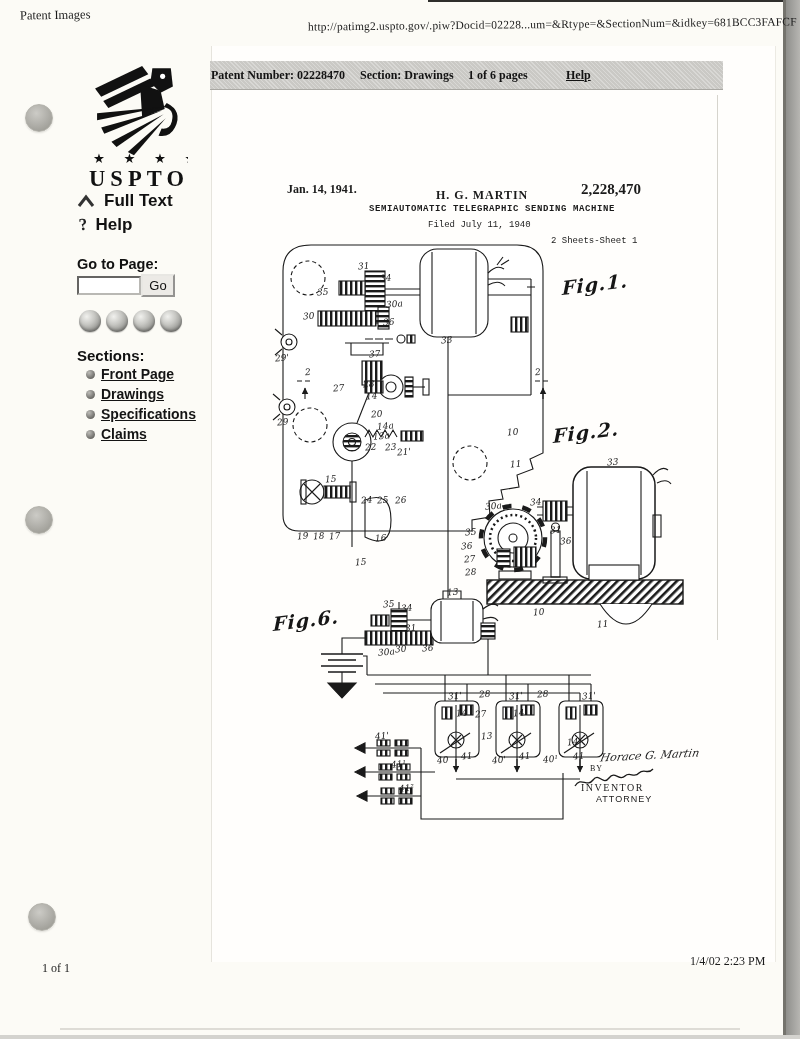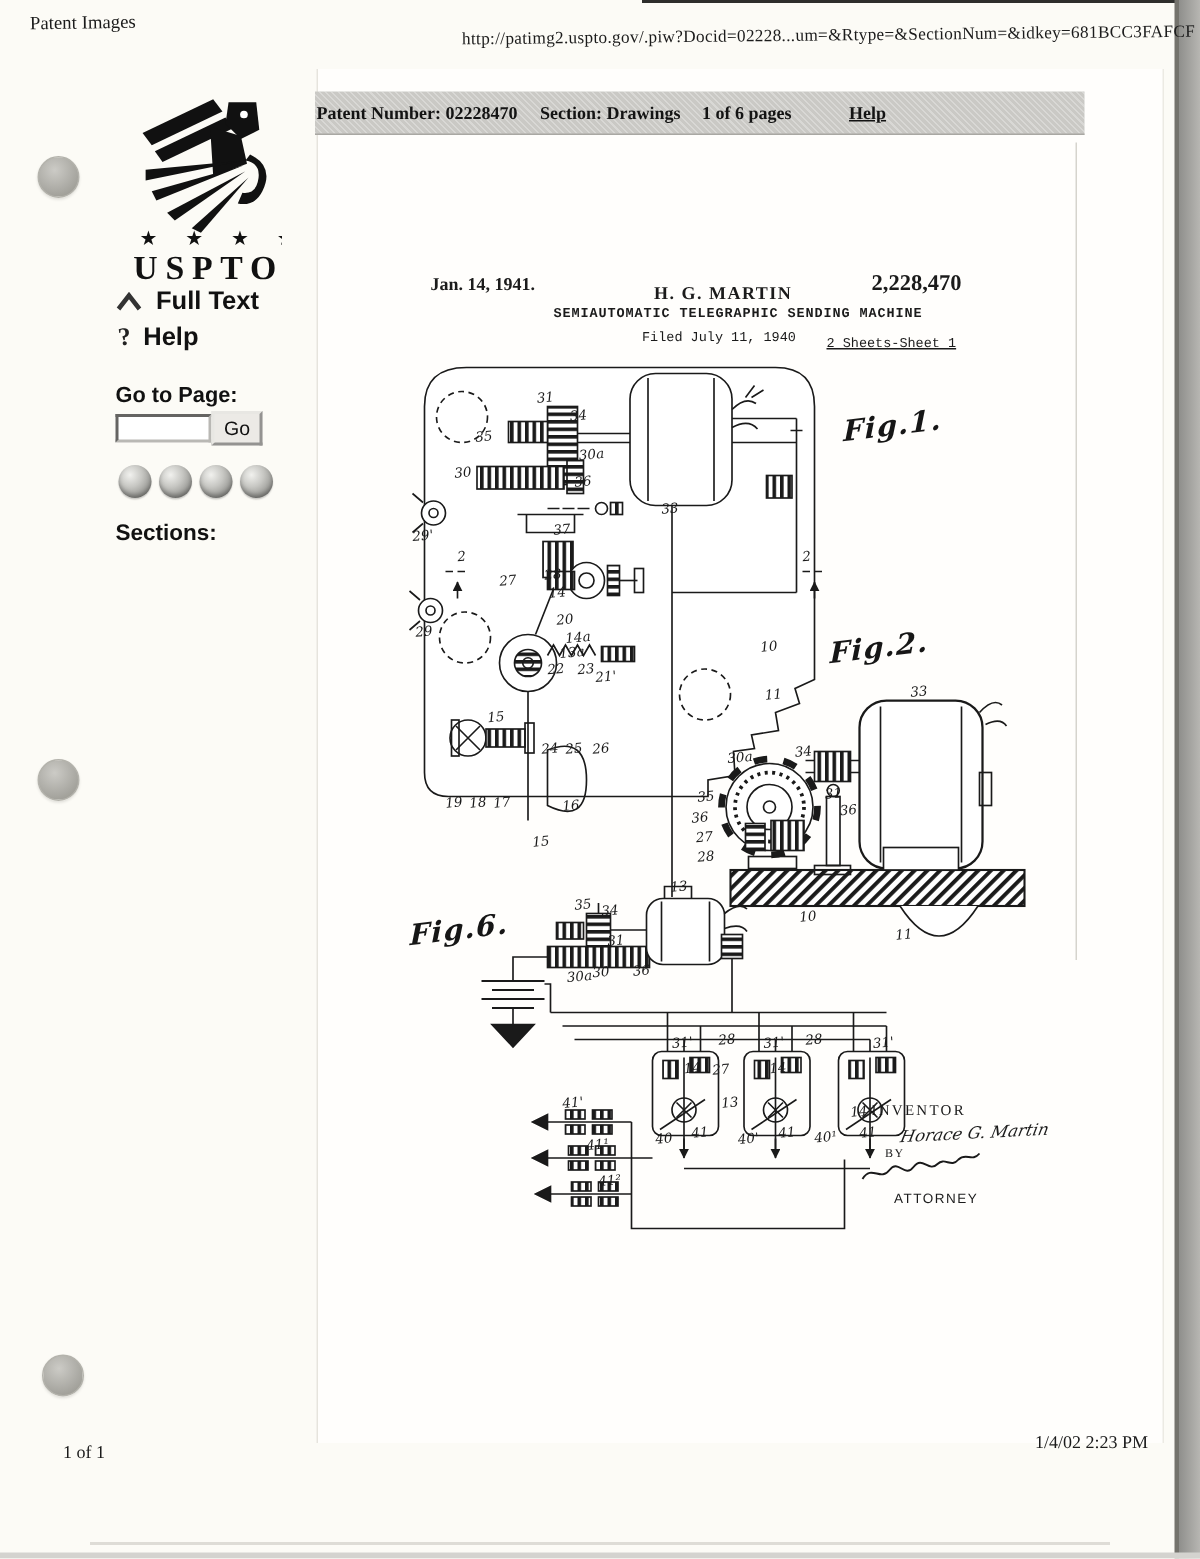--- a/index.html
+++ b/index.html
@@ -52,28 +52,28 @@
   .sec-row{display:flex;align-items:center;gap:6px;cursor:pointer;}
   .bullet{width:9px;height:9px;border-radius:50%;background:radial-gradient(circle at 35% 30%,#bdbcb8,#6d6c68 70%,#55544f);}
   .sec-label{font-weight:bold;font-size:14px;color:#141414;text-decoration:underline;}
 
   
   .sh-date{left:287px;top:182px;font-weight:bold;font-size:12px;}
   .sh-name{left:436px;top:188px;font-weight:bold;font-size:12px;letter-spacing:1px;font-family:"Liberation Serif",serif;}
   .sh-num{left:581px;top:181px;font-weight:bold;font-size:15px;}
   .sh-title{left:369px;top:204px;font-weight:bold;font-size:9px;letter-spacing:.6px;}
   .sh-filed{left:428px;top:220px;font-size:9px;}
-  .sh-sheets{left:551px;top:224px;font-size:9px;text-decoration:underline;}
+  .sh-sheets{left:551px;top:236px;font-size:9px;}
 
   
   .drawing{left:215px;top:235px;width:560px;height:600px;}
   .drawing svg{position:absolute;left:0;top:0;}
   .ref{position:absolute;font-family:"DejaVu Serif",serif;font-style:italic;font-size:9px;color:#1b1b1b;transform:rotate(-5deg);white-space:nowrap;}
   .fig-script{position:absolute;font-family:"DejaVu Serif",serif;font-style:italic;font-weight:bold;font-size:19px;letter-spacing:1px;color:#161616;transform:rotate(-7deg) skewX(-8deg);white-space:nowrap;}
-  .inv-cap{position:absolute;font-family:"Liberation Serif",serif;font-size:10px;letter-spacing:1.5px;color:#1b1b1b;}
+  .inv-cap{position:absolute;font-family:"Liberation Serif",serif;font-size:10px;letter-spacing:1.5px;color:#1b1b1b;margin-top:47px;}
   .by-cap{position:absolute;font-family:"Liberation Serif",serif;font-size:8px;letter-spacing:1px;color:#1b1b1b;}
   .hand{position:absolute;font-family:"DejaVu Serif",serif;font-style:italic;font-size:11px;color:#1b1b1b;transform:skewX(-14deg) rotate(-3deg);white-space:nowrap;}
   .att-cap{position:absolute;font-family:Liberation Sans, sans-serif;font-size:9px;letter-spacing:1px;color:#1b1b1b;}
 </style>
 </head>
 <body>
 
 <div class="page">
 
   <div class="abs sheet"></div>
@@ -133,20 +133,38 @@
   <button class="abs go-btn">Go</button>
 
   <div class="abs nav-balls">
       <div class="sphere"></div>
       <div class="sphere"></div>
       <div class="sphere"></div>
       <div class="sphere"></div>
     </div>
 
   <span class="abs sections-head">Sections:</span>
+  <div class="abs sections-list">
+      <div class="sec-row">
+        <span class="bullet"></span>
+        <span class="sec-label">Front Page</span>
+      </div>
+      <div class="sec-row">
+        <span class="bullet"></span>
+        <span class="sec-label">Drawings</span>
+      </div>
+      <div class="sec-row">
+        <span class="bullet"></span>
+        <span class="sec-label">Specifications</span>
+      </div>
+      <div class="sec-row">
+        <span class="bullet"></span>
+        <span class="sec-label">Claims</span>
+      </div>
+    </div>
 
   <span class="abs serif ink sh-date">Jan. 14, 1941.</span>
   <span class="abs ink sh-name">H. G. MARTIN</span>
   <span class="abs serif ink sh-num">2,228,470</span>
   <span class="abs mono ink sh-title">SEMIAUTOMATIC TELEGRAPHIC SENDING MACHINE</span>
   <span class="abs mono ink sh-filed">Filed July 11, 1940</span>
   <span class="abs mono ink sh-sheets">2 Sheets-Sheet 1</span>
 
   <div class="abs drawing">
     <svg width="560" height="600" viewBox="0 0 560 600">

